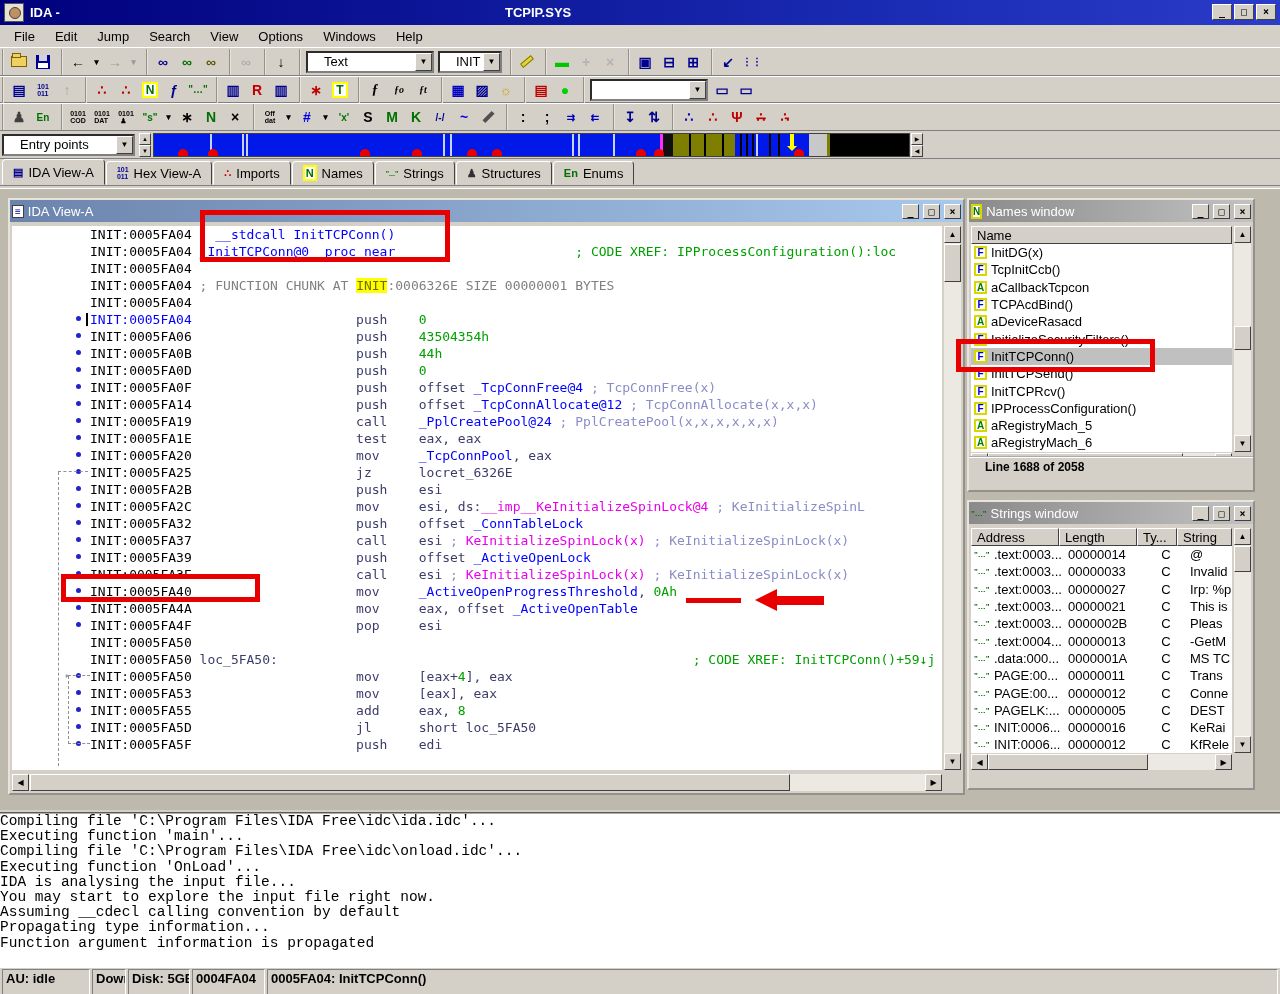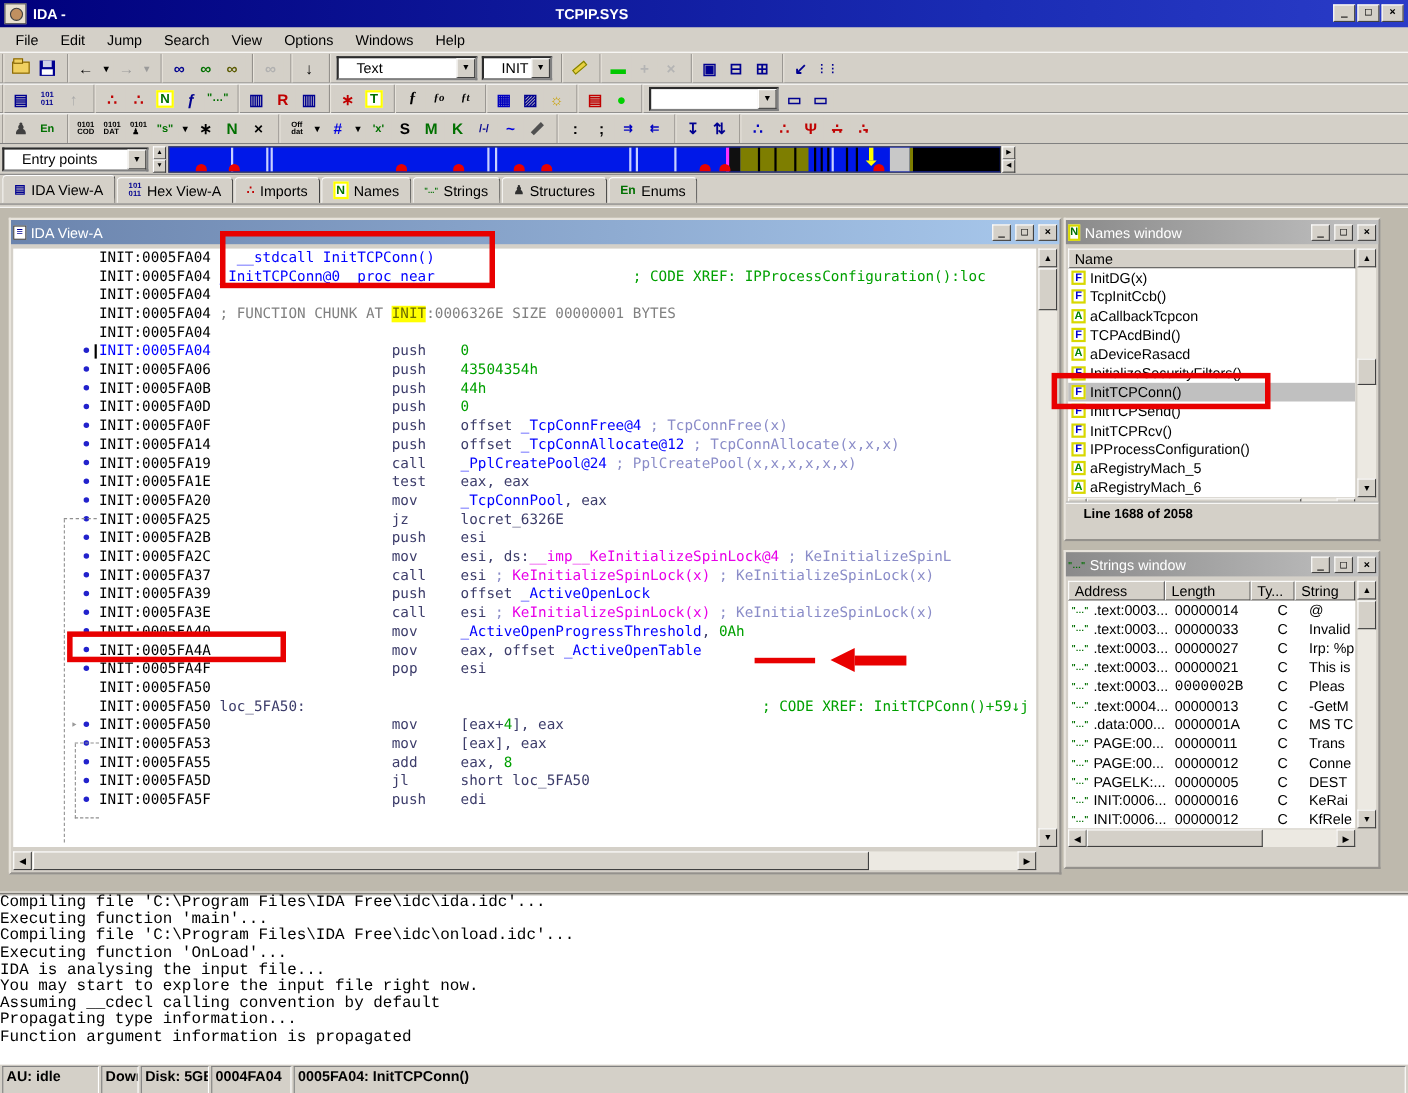--- a/index.html
+++ b/index.html
@@ -445,20 +445,21 @@
         <div class="dline"><span class="dot"></span><span class="addr">INIT:0005FA0B</span><span class="s-code">                     push    </span><span class="s-num">44h</span></div>
         <div class="dline"><span class="dot"></span><span class="addr">INIT:0005FA0D</span><span class="s-code">                     push    </span><span class="s-num">0</span></div>
         <div class="dline"><span class="dot"></span><span class="addr">INIT:0005FA0F</span><span class="s-code">                     push    offset </span><span class="s-name">_TcpConnFree@4</span><span class="s-cmt"> ; TcpConnFree(x)</span></div>
         <div class="dline"><span class="dot"></span><span class="addr">INIT:0005FA14</span><span class="s-code">                     push    offset </span><span class="s-name">_TcpConnAllocate@12</span><span class="s-cmt"> ; TcpConnAllocate(x,x,x)</span></div>
         <div class="dline"><span class="dot"></span><span class="addr">INIT:0005FA19</span><span class="s-code">                     call    </span><span class="s-name">_PplCreatePool@24</span><span class="s-cmt"> ; PplCreatePool(x,x,x,x,x,x)</span></div>
         <div class="dline"><span class="dot"></span><span class="addr">INIT:0005FA1E</span><span class="s-code">                     test    eax, eax</span></div>
         <div class="dline"><span class="dot"></span><span class="addr">INIT:0005FA20</span><span class="s-code">                     mov     </span><span class="s-name">_TcpConnPool</span><span class="s-code">, eax</span></div>
         <div class="dline"><span class="dot"></span><span class="addr">INIT:0005FA25</span><span class="s-code">                     jz      locret_6326E</span></div>
         <div class="dline"><span class="dot"></span><span class="addr">INIT:0005FA2B</span><span class="s-code">                     push    esi</span></div>
         <div class="dline"><span class="dot"></span><span class="addr">INIT:0005FA2C</span><span class="s-code">                     mov     esi, ds:</span><span class="s-mag">__imp__KeInitializeSpinLock@4</span><span class="s-cmt"> ; KeInitializeSpinL</span></div>
+        <div class="dline"><span class="dot"></span><span class="addr">INIT:0005FA32</span><span class="s-code">                     push    offset </span><span class="s-name">_ConnTableLock</span></div>
         <div class="dline"><span class="dot"></span><span class="addr">INIT:0005FA37</span><span class="s-code">                     call    esi </span><span class="s-cmt">; </span><span class="s-mag">KeInitializeSpinLock(x)</span><span class="s-cmt"> ; KeInitializeSpinLock(x)</span></div>
         <div class="dline"><span class="dot"></span><span class="addr">INIT:0005FA39</span><span class="s-code">                     push    offset </span><span class="s-name">_ActiveOpenLock</span></div>
         <div class="dline"><span class="dot"></span><span class="addr">INIT:0005FA3E</span><span class="s-code">                     call    esi </span><span class="s-cmt">; </span><span class="s-mag">KeInitializeSpinLock(x)</span><span class="s-cmt"> ; KeInitializeSpinLock(x)</span></div>
         <div class="dline"><span class="dot"></span><span class="addr">INIT:0005FA40</span><span class="s-code">                     mov     </span><span class="s-name">_ActiveOpenProgressThreshold</span><span class="s-code">, </span><span class="s-num">0Ah</span></div>
         <div class="dline"><span class="dot"></span><span class="addr">INIT:0005FA4A</span><span class="s-code">                     mov     eax, offset </span><span class="s-name">_ActiveOpenTable</span></div>
         <div class="dline"><span class="dot"></span><span class="addr">INIT:0005FA4F</span><span class="s-code">                     pop     esi</span></div>
         <div class="dline"><span class="addr">INIT:0005FA50</span></div>
         <div class="dline"><span class="addr">INIT:0005FA50</span><span class="s-code"> loc_5FA50:</span><span class="s-code">                                                     </span><span class="s-gcmt">; CODE XREF: InitTCPConn()+59↓j</span></div>
         <div class="dline"><span class="dot"></span><span class="flowarrow">‣</span><span class="addr">INIT:0005FA50</span><span class="s-code">                     mov     [eax+</span><span class="s-num">4</span><span class="s-code">], eax</span></div>
         <div class="dline"><span class="dot"></span><span class="addr">INIT:0005FA53</span><span class="s-code">                     mov     [eax], eax</span></div>
@@ -598,21 +599,21 @@
         <div class="lrow">
           <span class="str-ic">"…"</span>
           <span class="scell" style="width: 70px;">.text:0003...</span>
           <span class="scell" style="width: 74px;">00000021</span>
           <span class="scell" style="width: 40px; text-align: center;">C</span>
           <span class="scell" style="width: 46px;">This is</span>
         </div>
         <div class="lrow">
           <span class="str-ic">"…"</span>
           <span class="scell" style="width: 70px;">.text:0003...</span>
-          <span class="scell" style="width: 74px; font-family: Liberation Mono, monospace;">0000002B</span>
+          <span class="scell" style="width: 74px;">0000002B</span>
           <span class="scell" style="width: 40px; text-align: center;">C</span>
           <span class="scell" style="width: 46px;">Pleas</span>
         </div>
         <div class="lrow">
           <span class="str-ic">"…"</span>
           <span class="scell" style="width: 70px;">.text:0004...</span>
           <span class="scell" style="width: 74px;">00000013</span>
           <span class="scell" style="width: 40px; text-align: center;">C</span>
           <span class="scell" style="width: 46px;">-GetM</span>
         </div>

